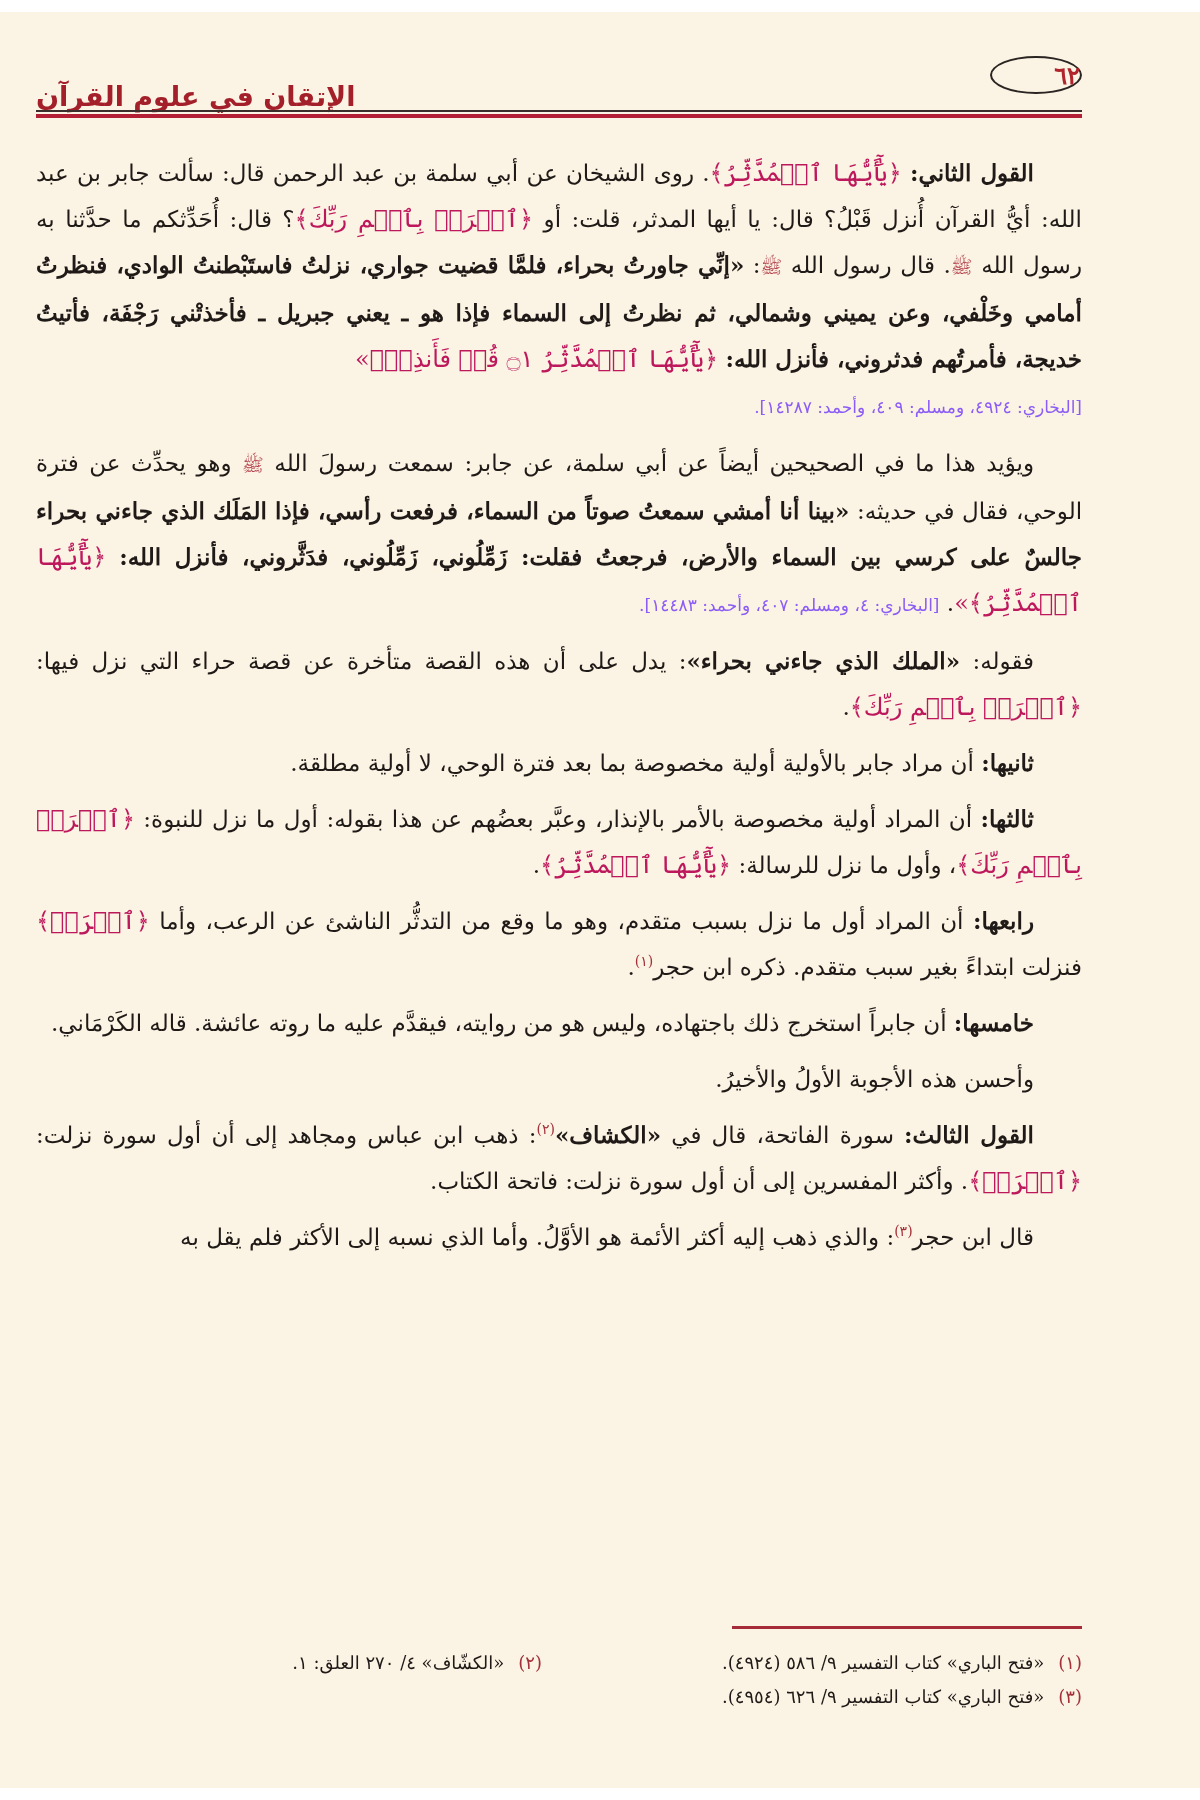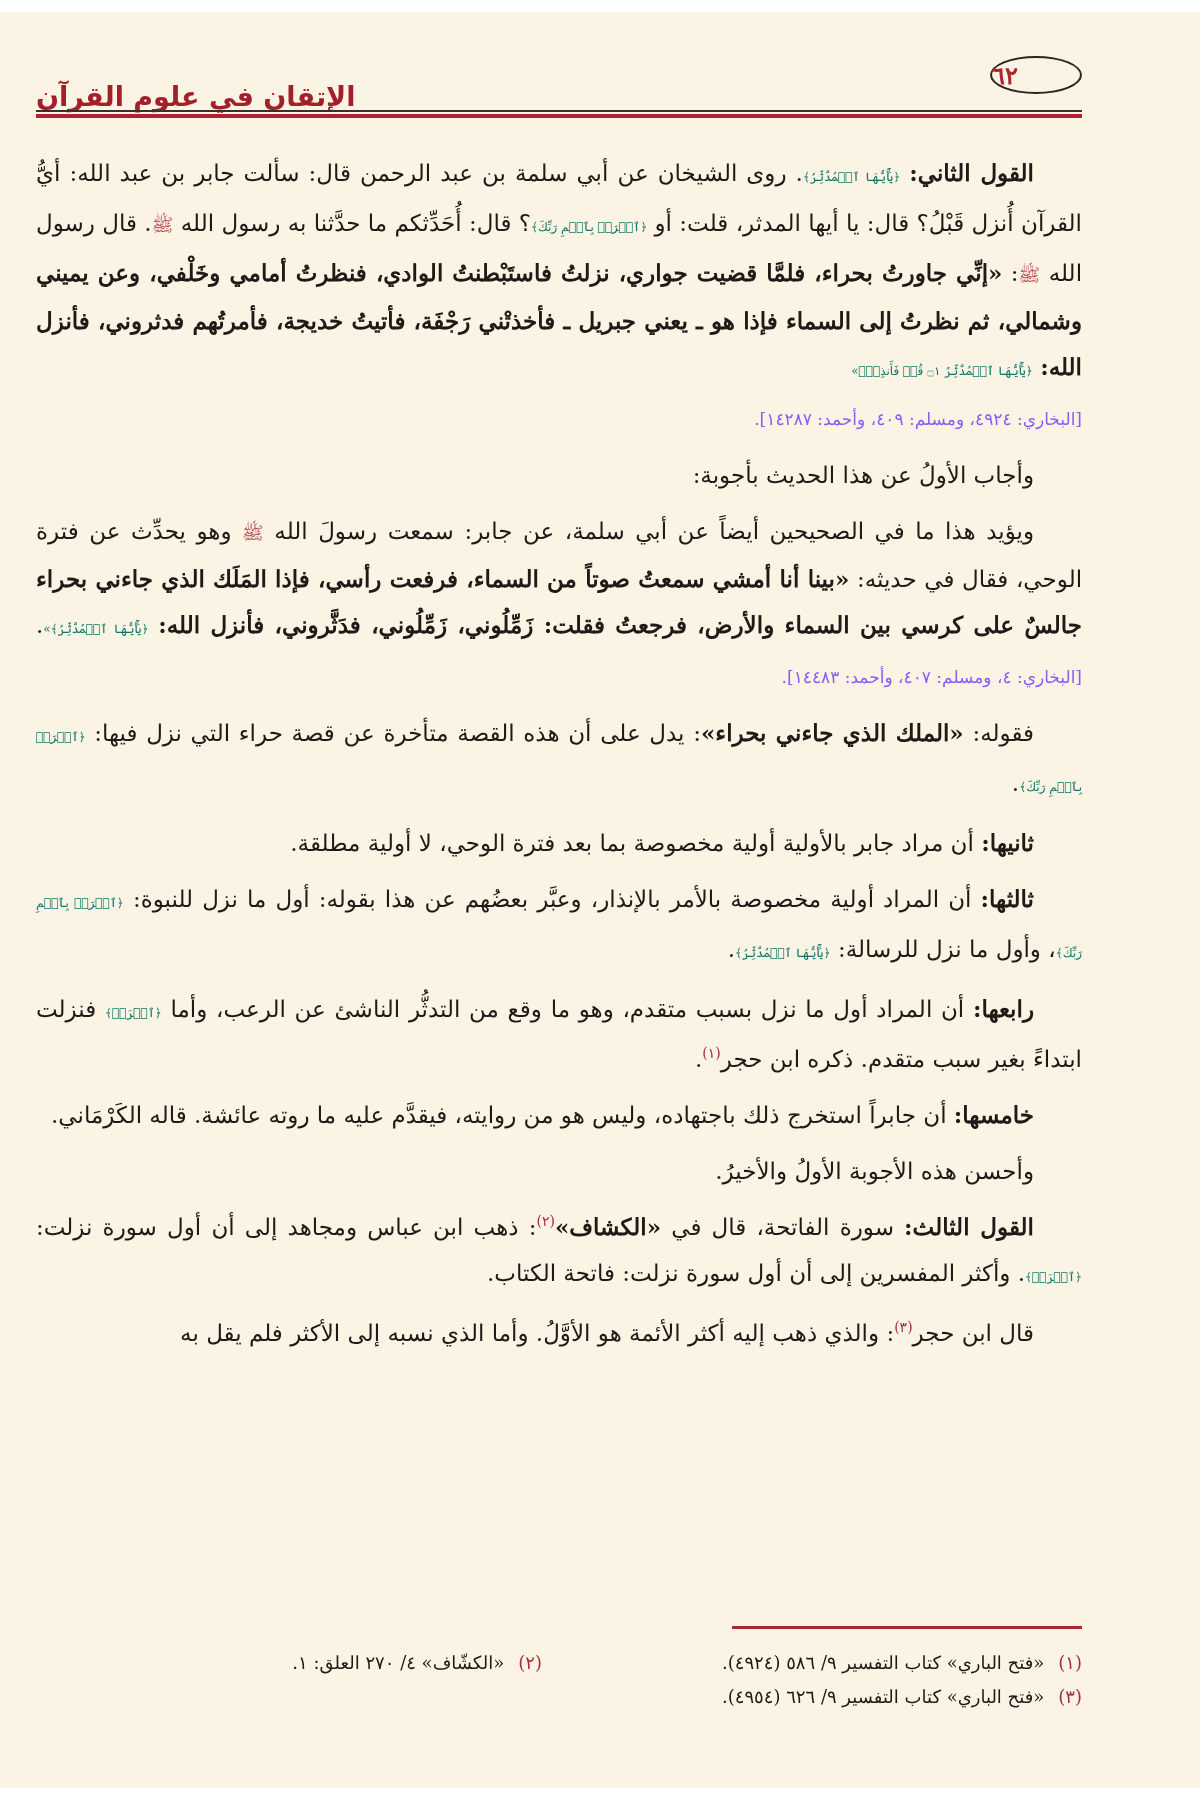--- a/index.html
+++ b/index.html
@@ -15,21 +15,21 @@
     background: #fbf3e3;
   }
   .header {
     position: absolute; left: 36px; top: 44px; width: 1046px; height: 44px;
   }
   .page-num {
     position: absolute; right: 0; top: 0;
     width: 92px; height: 38px;
     border: 2px solid #2a2522; border-radius: 50%;
     color: #b0242c; font-size: 24px; font-weight: bold;
-    display: flex; align-items: center; justify-content: flex-end;
+    display: flex; align-items: center; justify-content: flex-start;
     box-sizing: border-box;
   }
   .running-title {
     position: absolute; left: 0; top: 25px;
     color: #a31f2a; font-size: 27px; font-weight: bold;
     font-family: "DejaVu Sans", sans-serif;
     direction: rtl;
   }
   .rule {
     position: absolute; left: 36px; top: 98px; width: 1046px;
@@ -40,21 +40,21 @@
 
   .body {
     position: absolute; left: 36px; top: 138px; width: 1046px;
     direction: rtl; text-align: justify;
     font-size: 23px; line-height: 46px;
   }
   .body p { margin: 0 0 10px 0; }
   .body p.indent { text-indent: 48px; }
   .lead { font-weight: bold; }
   .bold { font-weight: bold; }
-  .ayah { color: #0f766e; font-size: 12px; }
+  .ayah { color: #be185d; font-size: 24px; }
   .cite { color: #8b5cf6; font-size: 17px; }
   .sup { color: #a4303a; font-size: 14px; vertical-align: super; line-height: 0; }
   .saw { color: #b13a46; font-size: 18px; }
 
   .fn-rule {
     position: absolute; left: 732px; top: 1614px; width: 350px; height: 3px;
     background: #a52b38;
   }
   .footnotes {
     position: absolute; left: 36px; top: 1634px; width: 1046px;
@@ -90,23 +90,20 @@
       <span class="ayah">﴿يَٰٓأَيُّهَا ٱلۡمُدَّثِّرُ﴾</span><span>. روى الشيخان عن أبي سلمة بن عبد الرحمن قال: سألت جابر بن عبد الله: أيُّ القرآن أُنزل قَبْلُ؟ قال: يا أيها المدثر، قلت: أو</span>
       <span class="ayah">﴿ٱقۡرَأۡ بِٱسۡمِ رَبِّكَ﴾</span><span>؟ قال: أُحَدِّثكم ما حدَّثنا به رسول الله</span>
       <span class="saw">ﷺ</span><span>. قال رسول الله</span>
       <span class="saw">ﷺ</span><span>:</span>
       <span class="bold">«إنِّي جاورتُ بحراء، فلمَّا قضيت جواري، نزلتُ فاستَبْطنتُ الوادي، فنظرتُ أمامي وخَلْفي، وعن يميني وشمالي، ثم نظرتُ إلى السماء فإذا هو ـ يعني جبريل ـ فأخذتْني رَجْفَة، فأتيتُ خديجة، فأمرتُهم فدثروني، فأنزل الله:</span>
       <span class="ayah">﴿يَٰٓأَيُّهَا ٱلۡمُدَّثِّرُ ۝١ قُمۡ فَأَنذِرۡ﴾»</span>
       <br>
       <span class="cite">[البخاري: ٤٩٢٤، ومسلم: ٤٠٩، وأحمد: ١٤٢٨٧].</span>
     </p>
 
-    <p class="indent">
-      <span>وأجاب الأولُ عن هذا الحديث بأجوبة:</span>
-    </p>
 
 
     <p class="indent">
       <span>ويؤيد هذا ما في الصحيحين أيضاً عن أبي سلمة، عن جابر: سمعت رسولَ الله</span>
       <span class="saw">ﷺ</span>
       <span>وهو يحدِّث عن فترة الوحي، فقال في حديثه:</span>
       <span class="bold">«بينا أنا أمشي سمعتُ صوتاً من السماء، فرفعت رأسي، فإذا المَلَك الذي جاءني بحراء جالسٌ على كرسي بين السماء والأرض، فرجعتُ فقلت: زَمِّلُوني، زَمِّلُوني، فدَثَّروني، فأنزل الله:</span>
       <span class="ayah">﴿يَٰٓأَيُّهَا ٱلۡمُدَّثِّرُ﴾»</span><span>.</span>
       <span class="cite">[البخاري: ٤، ومسلم: ٤٠٧، وأحمد: ١٤٤٨٣].</span>
     </p>

